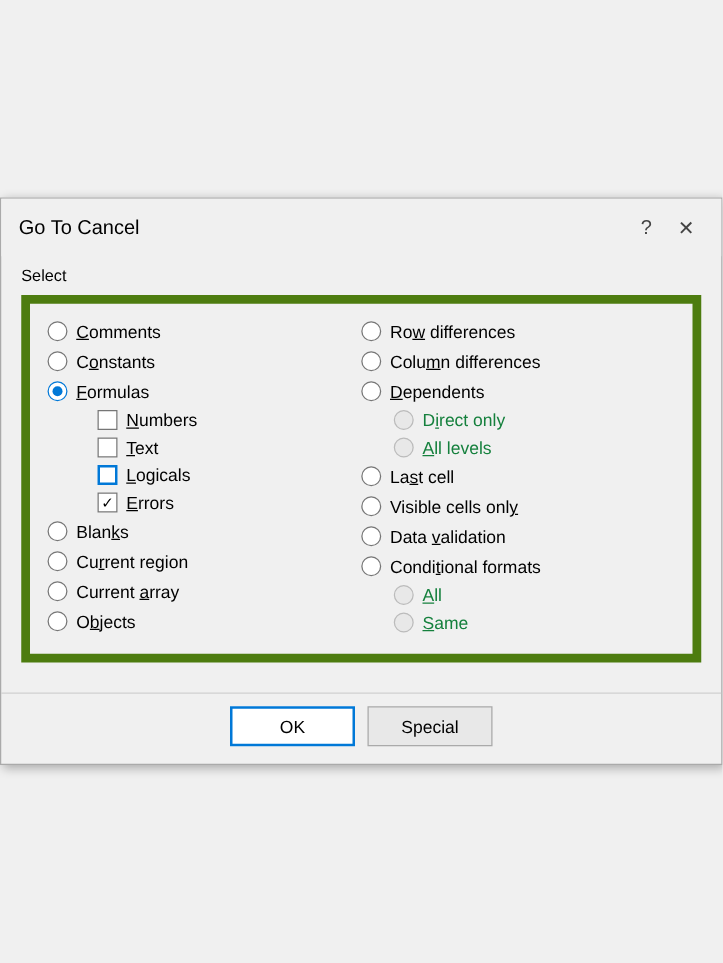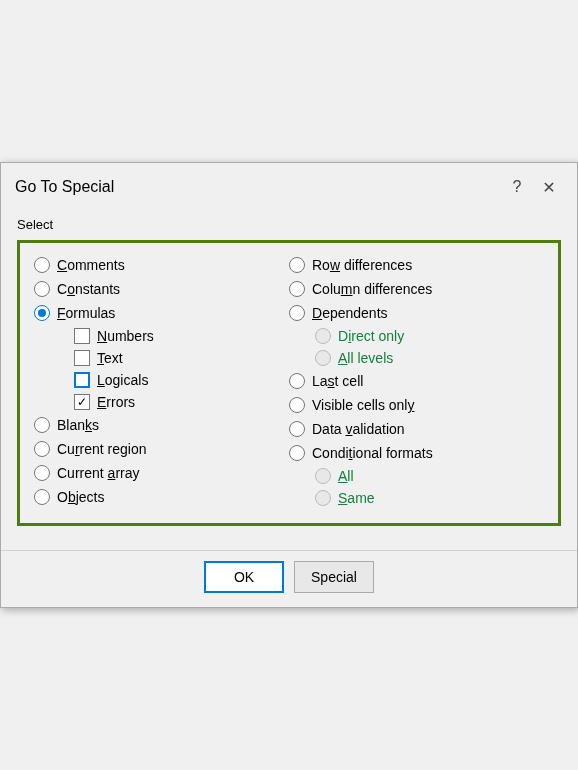--- a/index.html
+++ b/index.html
@@ -70,21 +70,21 @@
     }
 
     .group-label {
       font-size: 13px;
       font-weight: 400;
       margin-bottom: 8px;
       color: #000;
     }
 
     .group-box {
-      border: 3px solid #4d7c0f;
+      border: 7px solid #4d7c0f;
       padding: 10px 14px 14px 14px;
       margin-bottom: 12px;
     }
 
     .columns {
       display: flex;
       gap: 0;
     }
 
     .col {
@@ -188,21 +188,21 @@
 
     .dialog-footer {
       display: flex;
       justify-content: center;
       gap: 10px;
       padding: 10px 16px 14px 16px;
       border-top: 1px solid #d0d0d0;
     }
 
     .btn {
-      width: 80px;
+      width: 100px;
       height: 32px;
       font-size: 14px;
       cursor: pointer;
       background: #e8e8e8;
       border: 1px solid #aaa;
       color: #000;
       font-family: 'Segoe UI', Arial, sans-serif;
     }
 
     .btn.primary {
@@ -211,21 +211,21 @@
       color: #000;
     }
   </style>
 </head>
 <body>
 
 <div class="dialog">
 
   <div class="title-bar">
     <div class="title-bar-left">
-      <span class="title-text">Go To Special</span>
+      <span class="title-text">Go To Cancel</span>
     </div>
     <div class="title-bar-right">
       <button class="title-btn">?</button>
       <button class="title-btn close">✕</button>
     </div>
   </div>
 
   <div class="dialog-body">
     <div class="group-label">Select</div>
     <div class="group-box">

